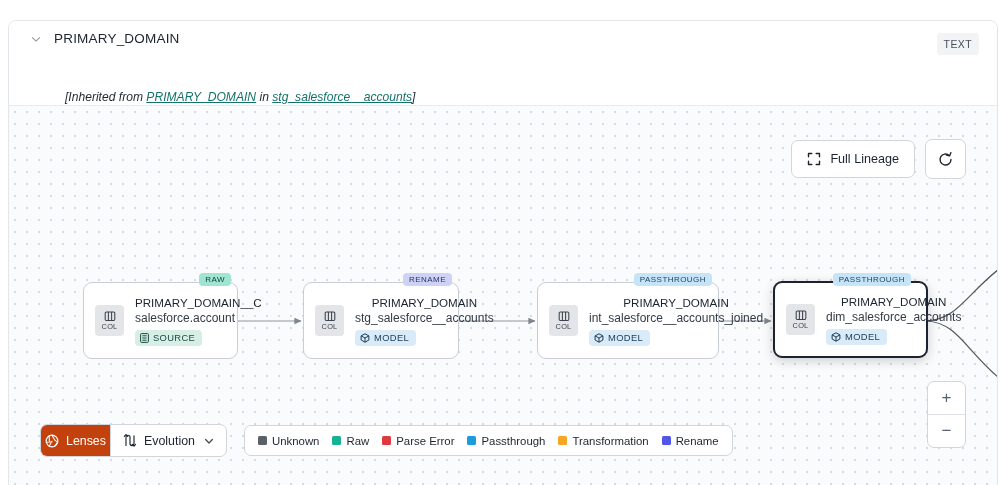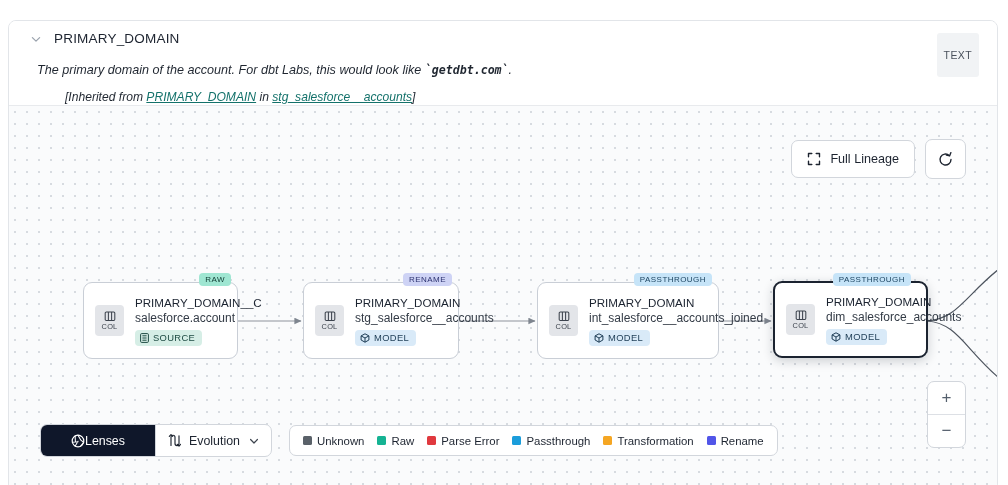--- a/index.html
+++ b/index.html
@@ -17,21 +17,21 @@
   }
 
   
   .hdr{position:absolute;left:0;top:0;width:100%;height:84px;background:#fff;}
   .hdr-row{position:absolute;left:20px;top:10px;display:flex;align-items:center;gap:11px;}
   .chevron{width:14px;height:14px;display:block;}
   .hdr-title{font-size:13.5px;color:#1d2430;letter-spacing:.2px;}
   .text-badge{
     position:absolute;right:18px;top:12px;
     background:#f1f3f5;color:#4a515c;border-radius:3px;
-    padding:16px 7px;font-size:10.5px;letter-spacing:.4px;
+    padding:5px 7px;font-size:10.5px;letter-spacing:.4px;
   }
   .desc{
     position:absolute;left:28px;top:41px;width:930px;
     font-size:12.6px;font-style:italic;color:#1f2630;line-height:1.35;
   }
   .desc b{font-weight:bold;font-style:italic;}
   .code{font-family:"DejaVu Sans Mono", monospace;font-weight:bold;font-style:italic;font-size:11.6px;}
   .inherit{
     position:absolute;left:28px;top:69px;
     font-size:12.1px;font-style:italic;color:#1f2630;margin-left:28px;
@@ -72,41 +72,41 @@
     height:77px;box-sizing:border-box;display:flex;align-items:center;
   }
   .node.sel{border:2.2px solid #1b2330;box-shadow:0 3px 11px rgba(20,28,40,.20);}
   .col-badge{
     margin-left:11px;width:29px;height:31px;background:#e3e5e9;border-radius:4px;
     display:flex;flex-direction:column;align-items:center;justify-content:center;gap:1px;
     flex:0 0 auto;
   }
   .col-badge span{font-size:7.4px;color:#3d444e;letter-spacing:.2px;line-height:1;}
   .node-body{margin-left:11px;display:flex;flex-direction:column;gap:2px;}
-  .node-t1{font-size:11.6px;color:#1b2330;}
+  .node-t1{font-size:11.6px;color:#1b2330;text-align:center;}
   .node-t2{font-size:12px;color:#333b46;}
   .type-badge{
     margin-top:3px;align-self:flex-start;border-radius:4px;padding:2.5px 7px 2.5px 5px;
     display:flex;align-items:center;gap:4px;font-size:9.4px;letter-spacing:.35px;
   }
   .tb-source{background:#d6eee6;color:#1d4a42;}
   .tb-model{background:#d9eaf8;color:#1d3c55;}
   .lens-badge{
     position:absolute;top:-10px;border-radius:4px;padding:2px 6px;
     font-size:8px;letter-spacing:.45px;white-space:nowrap;
   }
   .lb-raw{background:#9fe6d2;color:#134037;}
   .lb-rename{background:#ced3f5;color:#2c3270;}
   .lb-pass{background:#c6e4f8;color:#173f5c;}
 
   
   .toolbar{position:absolute;left:31px;bottom:36px;display:flex;gap:17px;align-items:center;}
   .seg{display:flex;border:1px solid #d2d6dc;border-radius:7px;overflow:hidden;background:#fff;height:31px;}
-  .seg-lens{background:#0f172a;color:#fff;display:flex;align-items:center;
-    padding:0 30px;font-size:12.4px;cursor:pointer;}
+  .seg-lens{background:#c2410c;color:#fff;display:flex;align-items:center;gap:7px;
+    padding:0 4px;font-size:12.4px;cursor:pointer;}
   .seg-evo{display:flex;align-items:center;gap:8px;padding:0 11px;font-size:12.4px;
     color:#1d2430;cursor:pointer;border-left:1px solid #d2d6dc;}
   .legend{
     display:flex;align-items:center;gap:13px;height:31px;padding:0 13px;
     background:#fff;border:1px solid #d2d6dc;border-radius:7px;box-sizing:border-box;
   }
   .lg{display:flex;align-items:center;gap:5px;font-size:11.4px;color:#1d2430;}
   .sw{width:9px;height:9px;border-radius:1.5px;display:block;}
   svg{display:block;}
 </style>
@@ -119,23 +119,20 @@
     <div class="hdr-row">
       <span class="chevron">
         <svg width="14" height="14" viewBox="0 0 14 14">
             <path d="M3.4 5.6 L7 9.1 L10.6 5.6" fill="none" stroke="#9aa2ad" stroke-width="1.25" stroke-linecap="round" stroke-linejoin="round"></path>
           </svg>
       </span>
       <span class="hdr-title">PRIMARY_DOMAIN</span>
     </div>
     <div class="text-badge">TEXT</div>
 
-    <div class="desc">
-      <span>The primary domain of the account. For dbt Labs, this would look like </span><b class="code">`getdbt.com`</b><span>.</span>
-    </div>
 
     <div class="inherit">
       <span>[Inherited from </span><a href="#">PRIMARY_DOMAIN</a><span> in </span><a href="#">stg_salesforce__accounts</a><span>]</span>
     </div>
   </div>
 
   <div class="canvas">
 
     <svg style="position:absolute;left:0;top:0;width:100%;height:100%;pointer-events:none;">
       <defs>

